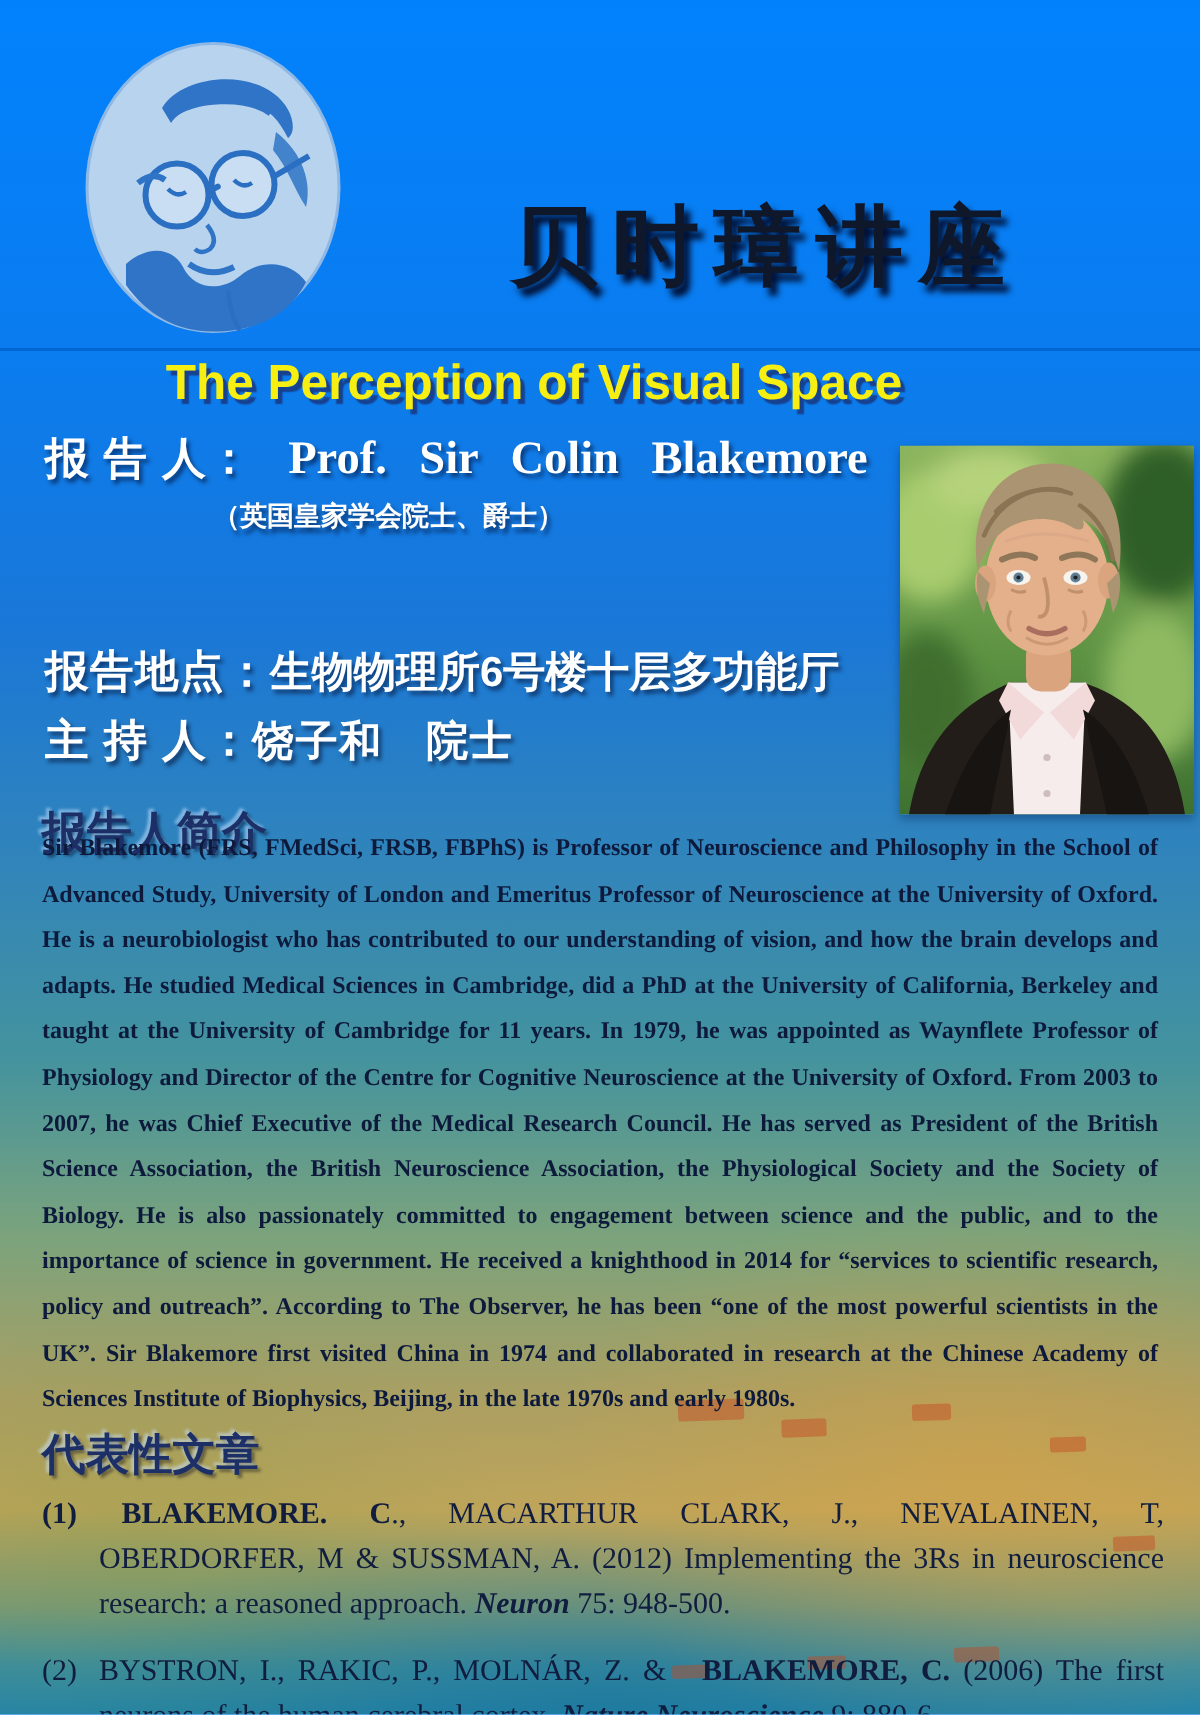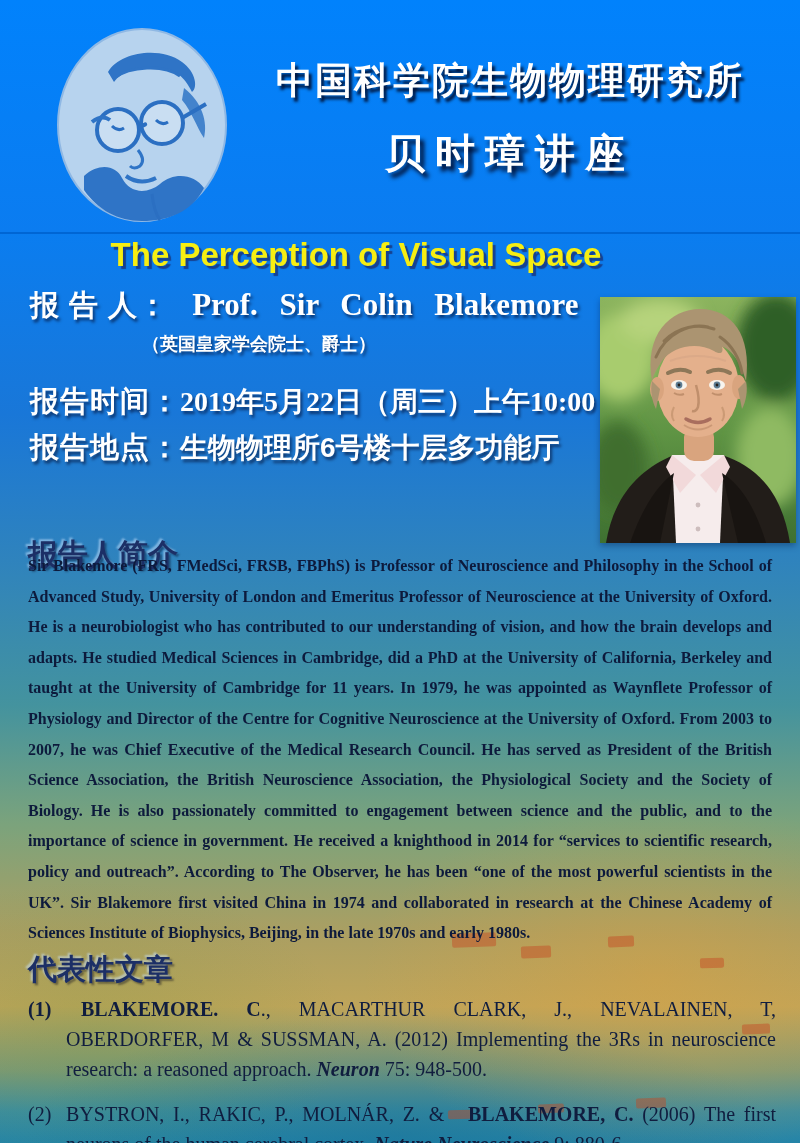--- a/index.html
+++ b/index.html
@@ -38,21 +38,21 @@
   .portrait{position:absolute;left:56px;top:26px;width:172px;height:198px;}
   .inst{
     position:absolute;left:236px;top:56px;width:548px;
     text-align:center;color:#fff;font-weight:bold;font-size:37px;
     letter-spacing:2px;
     text-shadow:3px 4px 3px rgba(0,0,25,.85);
     white-space:nowrap;
   }
   .series{
     position:absolute;left:236px;top:126px;width:548px;
-    text-align:center;color:#ffffff;font-weight:bold;font-size:40px;
+    text-align:center;color:#0f172a;font-weight:bold;font-size:58px;
     letter-spacing:10px;
     text-shadow:4px 5px 4px rgba(0,0,25,.9);
     white-space:nowrap;
   }
   
   .talk-title{
     position:absolute;left:0;top:236px;width:712px;
     text-align:center;font-size:33px;font-weight:bold;color:#f7ee12;
     text-shadow:3px 3px 1px #17418f;
     white-space:nowrap;
@@ -131,34 +131,33 @@
     <path d="M82,102 Q94,96 86,100" stroke="#2b6fc2" stroke-width="4" fill="none"></path>
     <path d="M126,92 L150,78" stroke="#2b6fc2" stroke-width="4"></path>
     <path d="M56,100 q6,6 12,2 M100,94 q6,6 12,2" stroke="#2b6fc2" stroke-width="3" fill="none"></path>
     <path d="M36,96 q10,-8 18,-2" stroke="#2f74c6" stroke-width="4" fill="none"></path>
     <path d="M82,124 q8,10 2,16 q-6,4 -10,0" stroke="#2f74c6" stroke-width="3" fill="none"></path>
     <path d="M70,150 q14,10 30,2" stroke="#2f74c6" stroke-width="4" fill="none"></path>
     <path d="M64,158 q20,16 42,4" stroke="#2f74c6" stroke-width="3" fill="none" opacity=".7"></path>
     <path d="M28,150 C44,136 60,140 66,152 C74,168 92,168 104,158 C118,146 138,148 148,162 C136,186 112,195 86,195 C62,195 42,184 28,164 Z" fill="#2f74c6"></path>
     <path d="M96,168 q2,18 8,26" stroke="#2b6fc2" stroke-width="3" fill="none"></path>
   </svg>
-  <div class="inst">中国科学院生物物理研究所</div>
   <div class="series">贝时璋讲座</div>
 
   <div class="talk-title">The Perception of Visual Space</div>
 
   <div class="row r-speaker">
     <span class="lbl">报 告 人：</span><span class="name-en">Prof. Sir Colin Blakemore</span>
   </div>
   <div class="row r-affil">（英国皇家学会院士、爵士）</div>
-  <div class="row r-time">
-    <span class="lbl">报告时间：</span><span class="serif-val">2019年5月22日（周三）上午10:00</span>
-  </div>
   <div class="row r-venue">
     <span class="lbl">报告地点：</span><span>生物物理所6号楼十层多功能厅</span>
+  </div>
+  <div class="row r-host">
+    <span class="lbl">主 持 人：</span><span>饶子和　院士</span>
   </div>
 
   <svg class="photo" viewBox="0 0 196 246">
     <defs>
       <linearGradient id="fol" x1="0" y1="0" x2="0" y2="1">
         <stop offset="0" stop-color="#8cb45e"></stop>
           <stop offset=".55" stop-color="#5f9444"></stop>
           <stop offset="1" stop-color="#3e7031"></stop>
       </linearGradient>
       <filter id="blur8">

